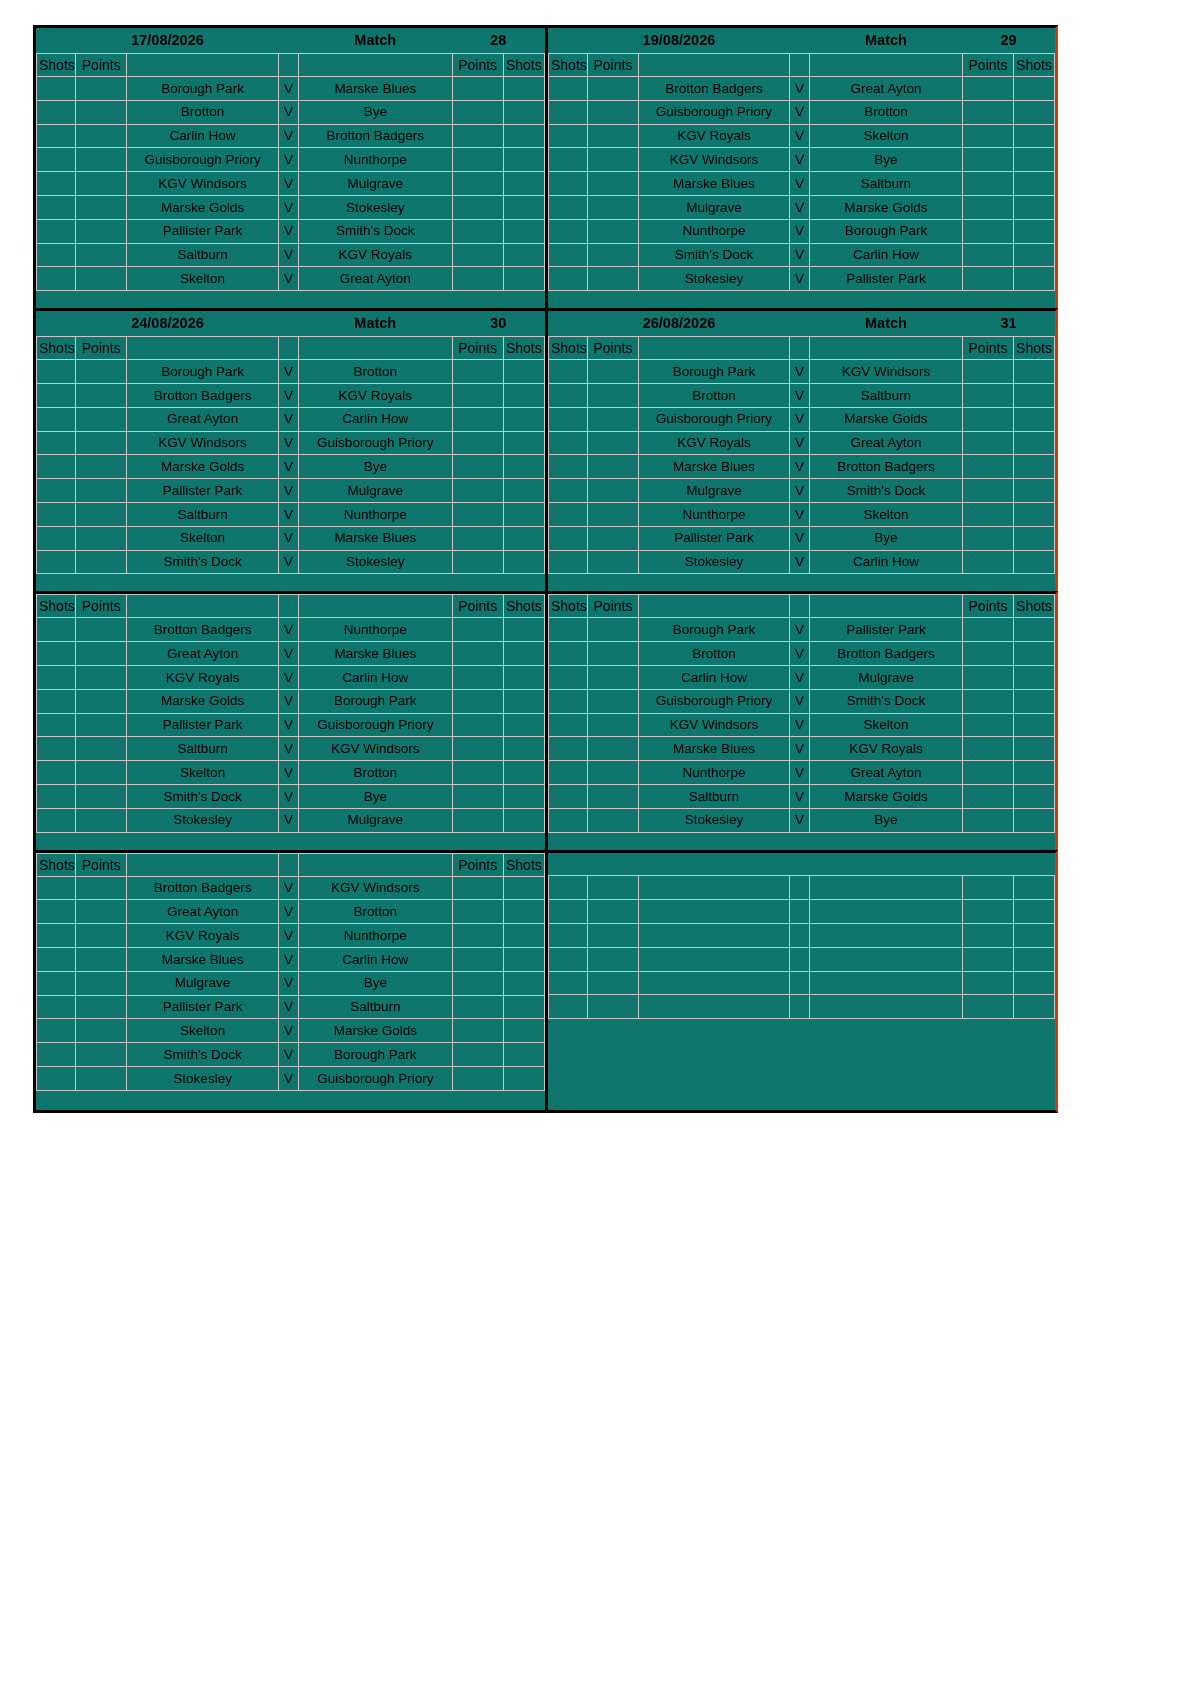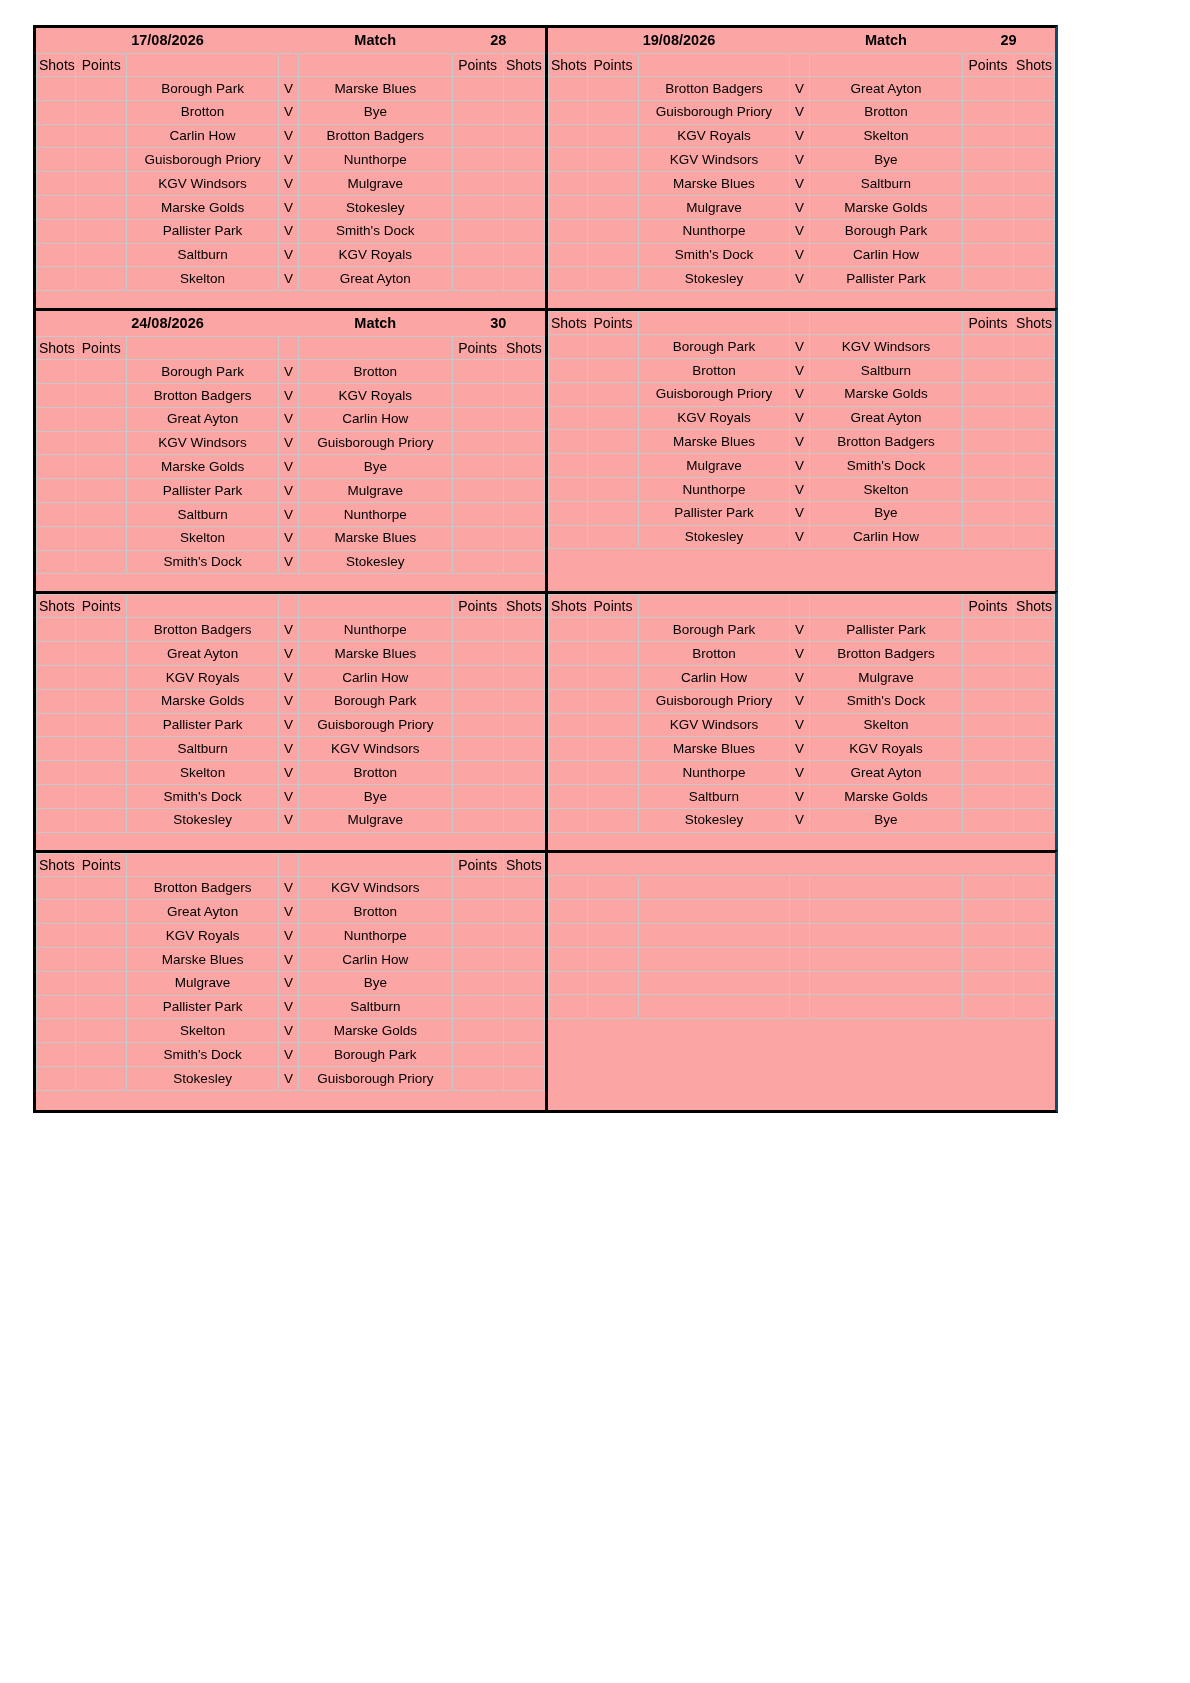--- a/index.html
+++ b/index.html
@@ -26,24 +26,24 @@
   .grid-row {
     display: flex;
     width: 100%;
   }
   .block {
     width: 549px;
     box-sizing: border-box;
     border: 3px solid #000000;
     border-bottom: none;
     border-right: none;
-    background: #fca5a5;
+    background: #0f766e;
   }
   .block.right {
-    border-right: 3px solid #0c4a6e;
+    border-right: 3px solid #c2410c;
   }
   .grid-row.last .block {
     border-bottom: 3px solid #000000;
   }
 
   
   table.fixture {
     width: 100%;
     border-collapse: collapse;
     table-layout: fixed;
@@ -480,20 +480,25 @@
         <colgroup>
           <col class="c-shots">
             <col class="c-points">
             <col class="c-home">
           <col class="c-v">
             <col class="c-away">
             <col class="c-points2">
             <col class="c-shots2">
         </colgroup>
         <tbody>
+          <tr class="title-row">
+            <td class="title-date" colspan="4">26/08/2026</td>
+            <td class="title-match-label">Match</td>
+            <td class="title-match-num" colspan="2">31</td>
+          </tr>
           <tr class="head-row">
             <td>Shots</td>
             <td>Points</td>
             <td class="blank-head"></td>
             <td></td>
             <td></td>
             <td>Points</td>
             <td>Shots</td>
           </tr>
           <tr>

